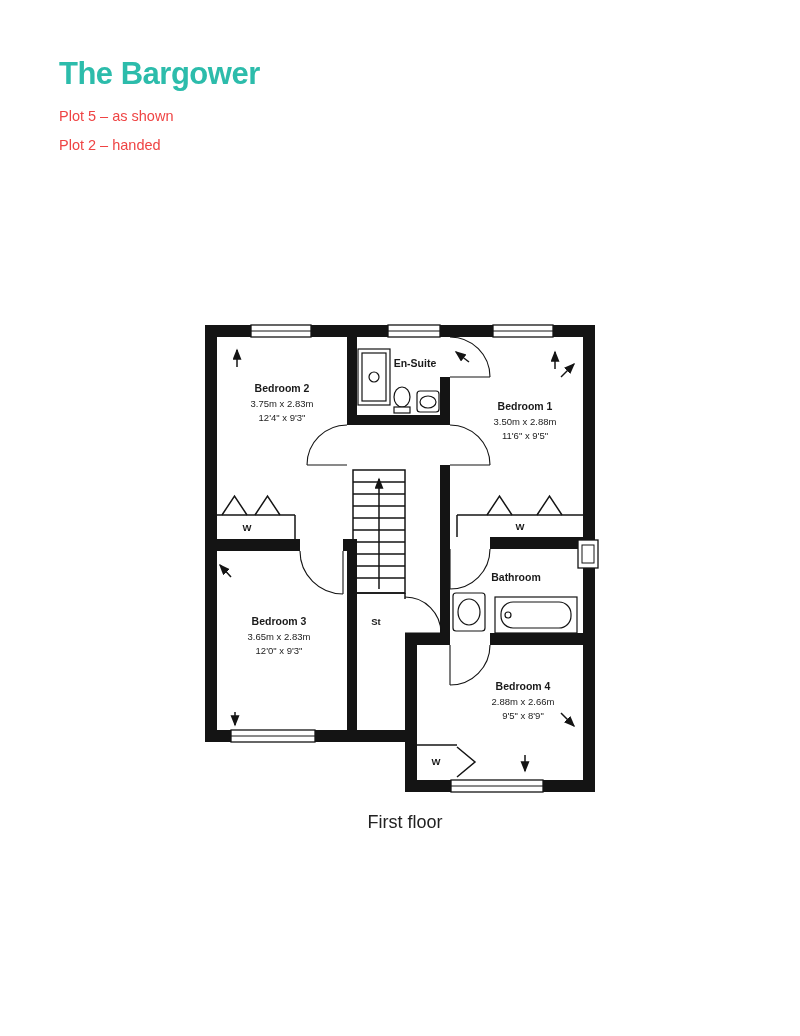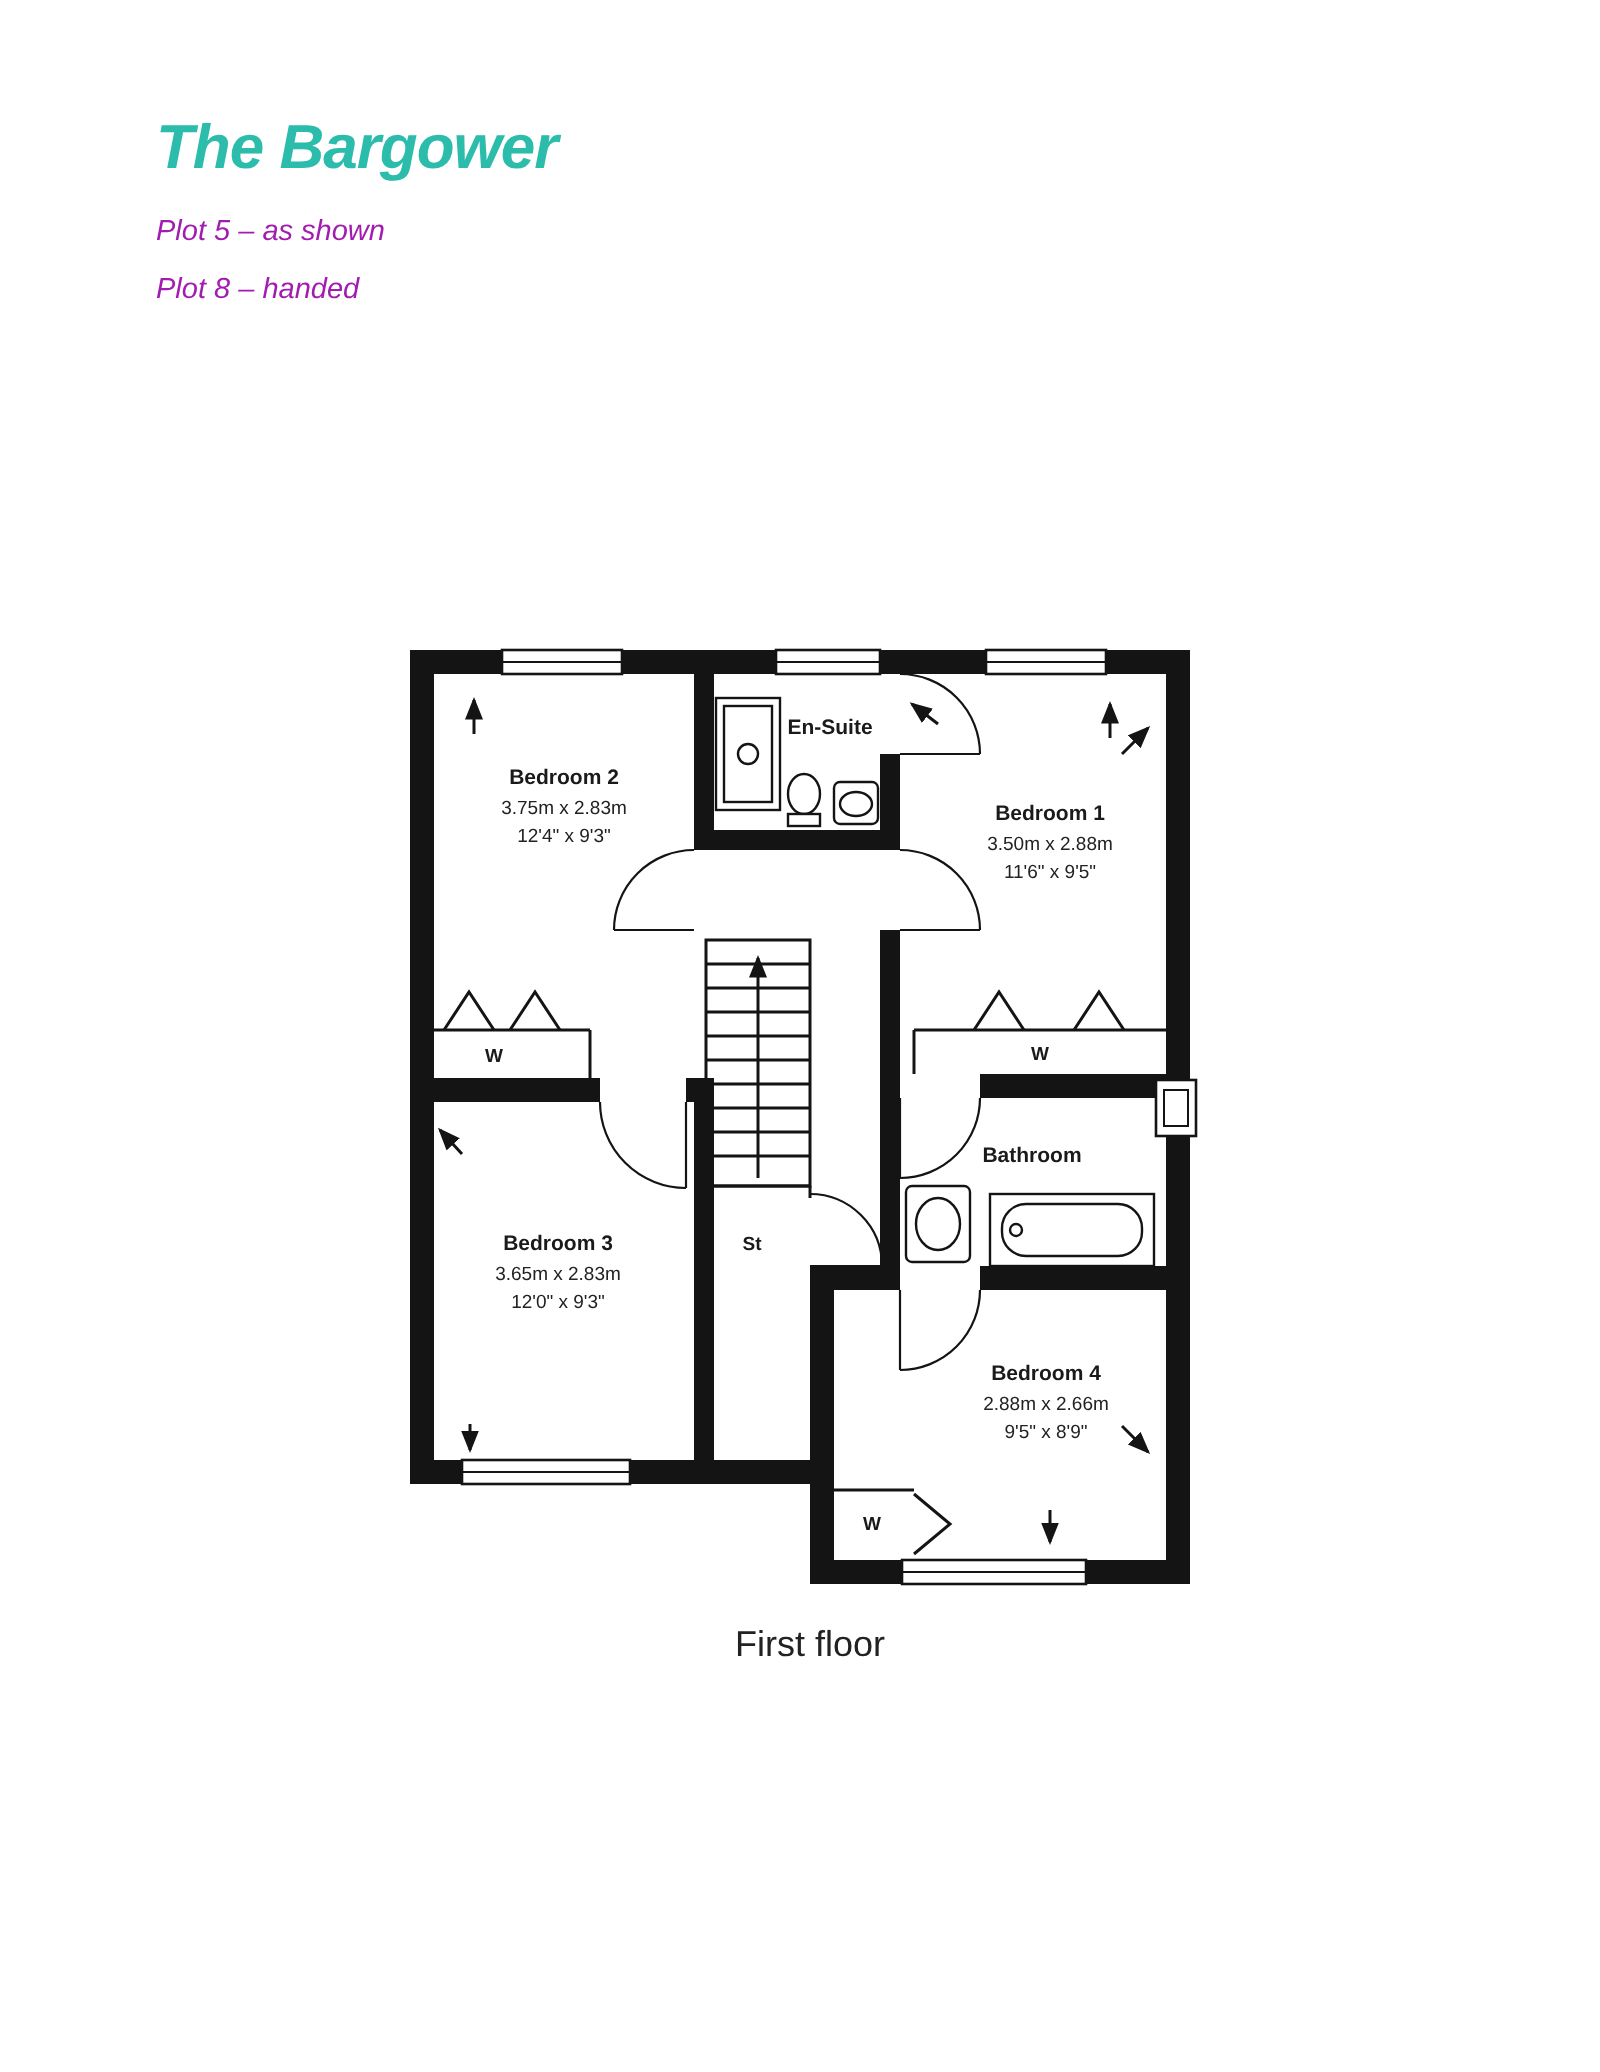--- a/index.html
+++ b/index.html
@@ -5,33 +5,33 @@
 <style>
   html,body{margin:0;padding:0;background:#ffffff;}
   .page{
     position:relative;
     width:800px;
     height:1036px;
     background:#ffffff;
     font-family:"Liberation Sans", sans-serif;
     overflow:hidden;
   }
-  .header{position:absolute;left:78px;top:56px;font-style:italic;}
+  .header{position:absolute;left:59px;top:56px;}
   .title{
     margin:0;
     font-size:31px;
     font-weight:800;
     letter-spacing:-0.5px;
     color:#2cbcab;
   }
   .plot-line{
     margin:0;
     margin-top:16px;
     font-size:14.5px;
-    color:#a21caf;
+    color:#ef4444;
   }
   .plot-line + .plot-line{margin-top:13px;}
   .plan-figure{position:absolute;left:195px;top:315px;width:420px;margin:0;}
   .plan-svg{display:block;width:420px;height:480px;}
   .caption{
     position:absolute;
     left:195px;
     top:812px;
     width:420px;
     text-align:center;
@@ -51,21 +51,21 @@
   .small-label{font-family:"Liberation Sans",sans-serif;font-size:9.5px;font-weight:bold;fill:#1a1a1a;text-anchor:middle;}
 </style>
 </head>
 <body>
 
 <div class="page">
 
   <header class="header">
     <h1 class="title">The Bargower</h1>
     <p class="plot-line">Plot 5 – as shown</p>
-    <p class="plot-line">Plot 8 – handed</p>
+    <p class="plot-line">Plot 2 – handed</p>
   </header>
 
   <figure class="plan-figure">
     <svg class="plan-svg" viewBox="0 0 420 480">
       <defs>
         <marker id="ah" markerWidth="9" markerHeight="8" refX="6.5" refY="3" orient="auto">
           <path d="M0,0 L7.5,3 L0,6 z" fill="#141414"></path>
         </marker>
       </defs>
 

